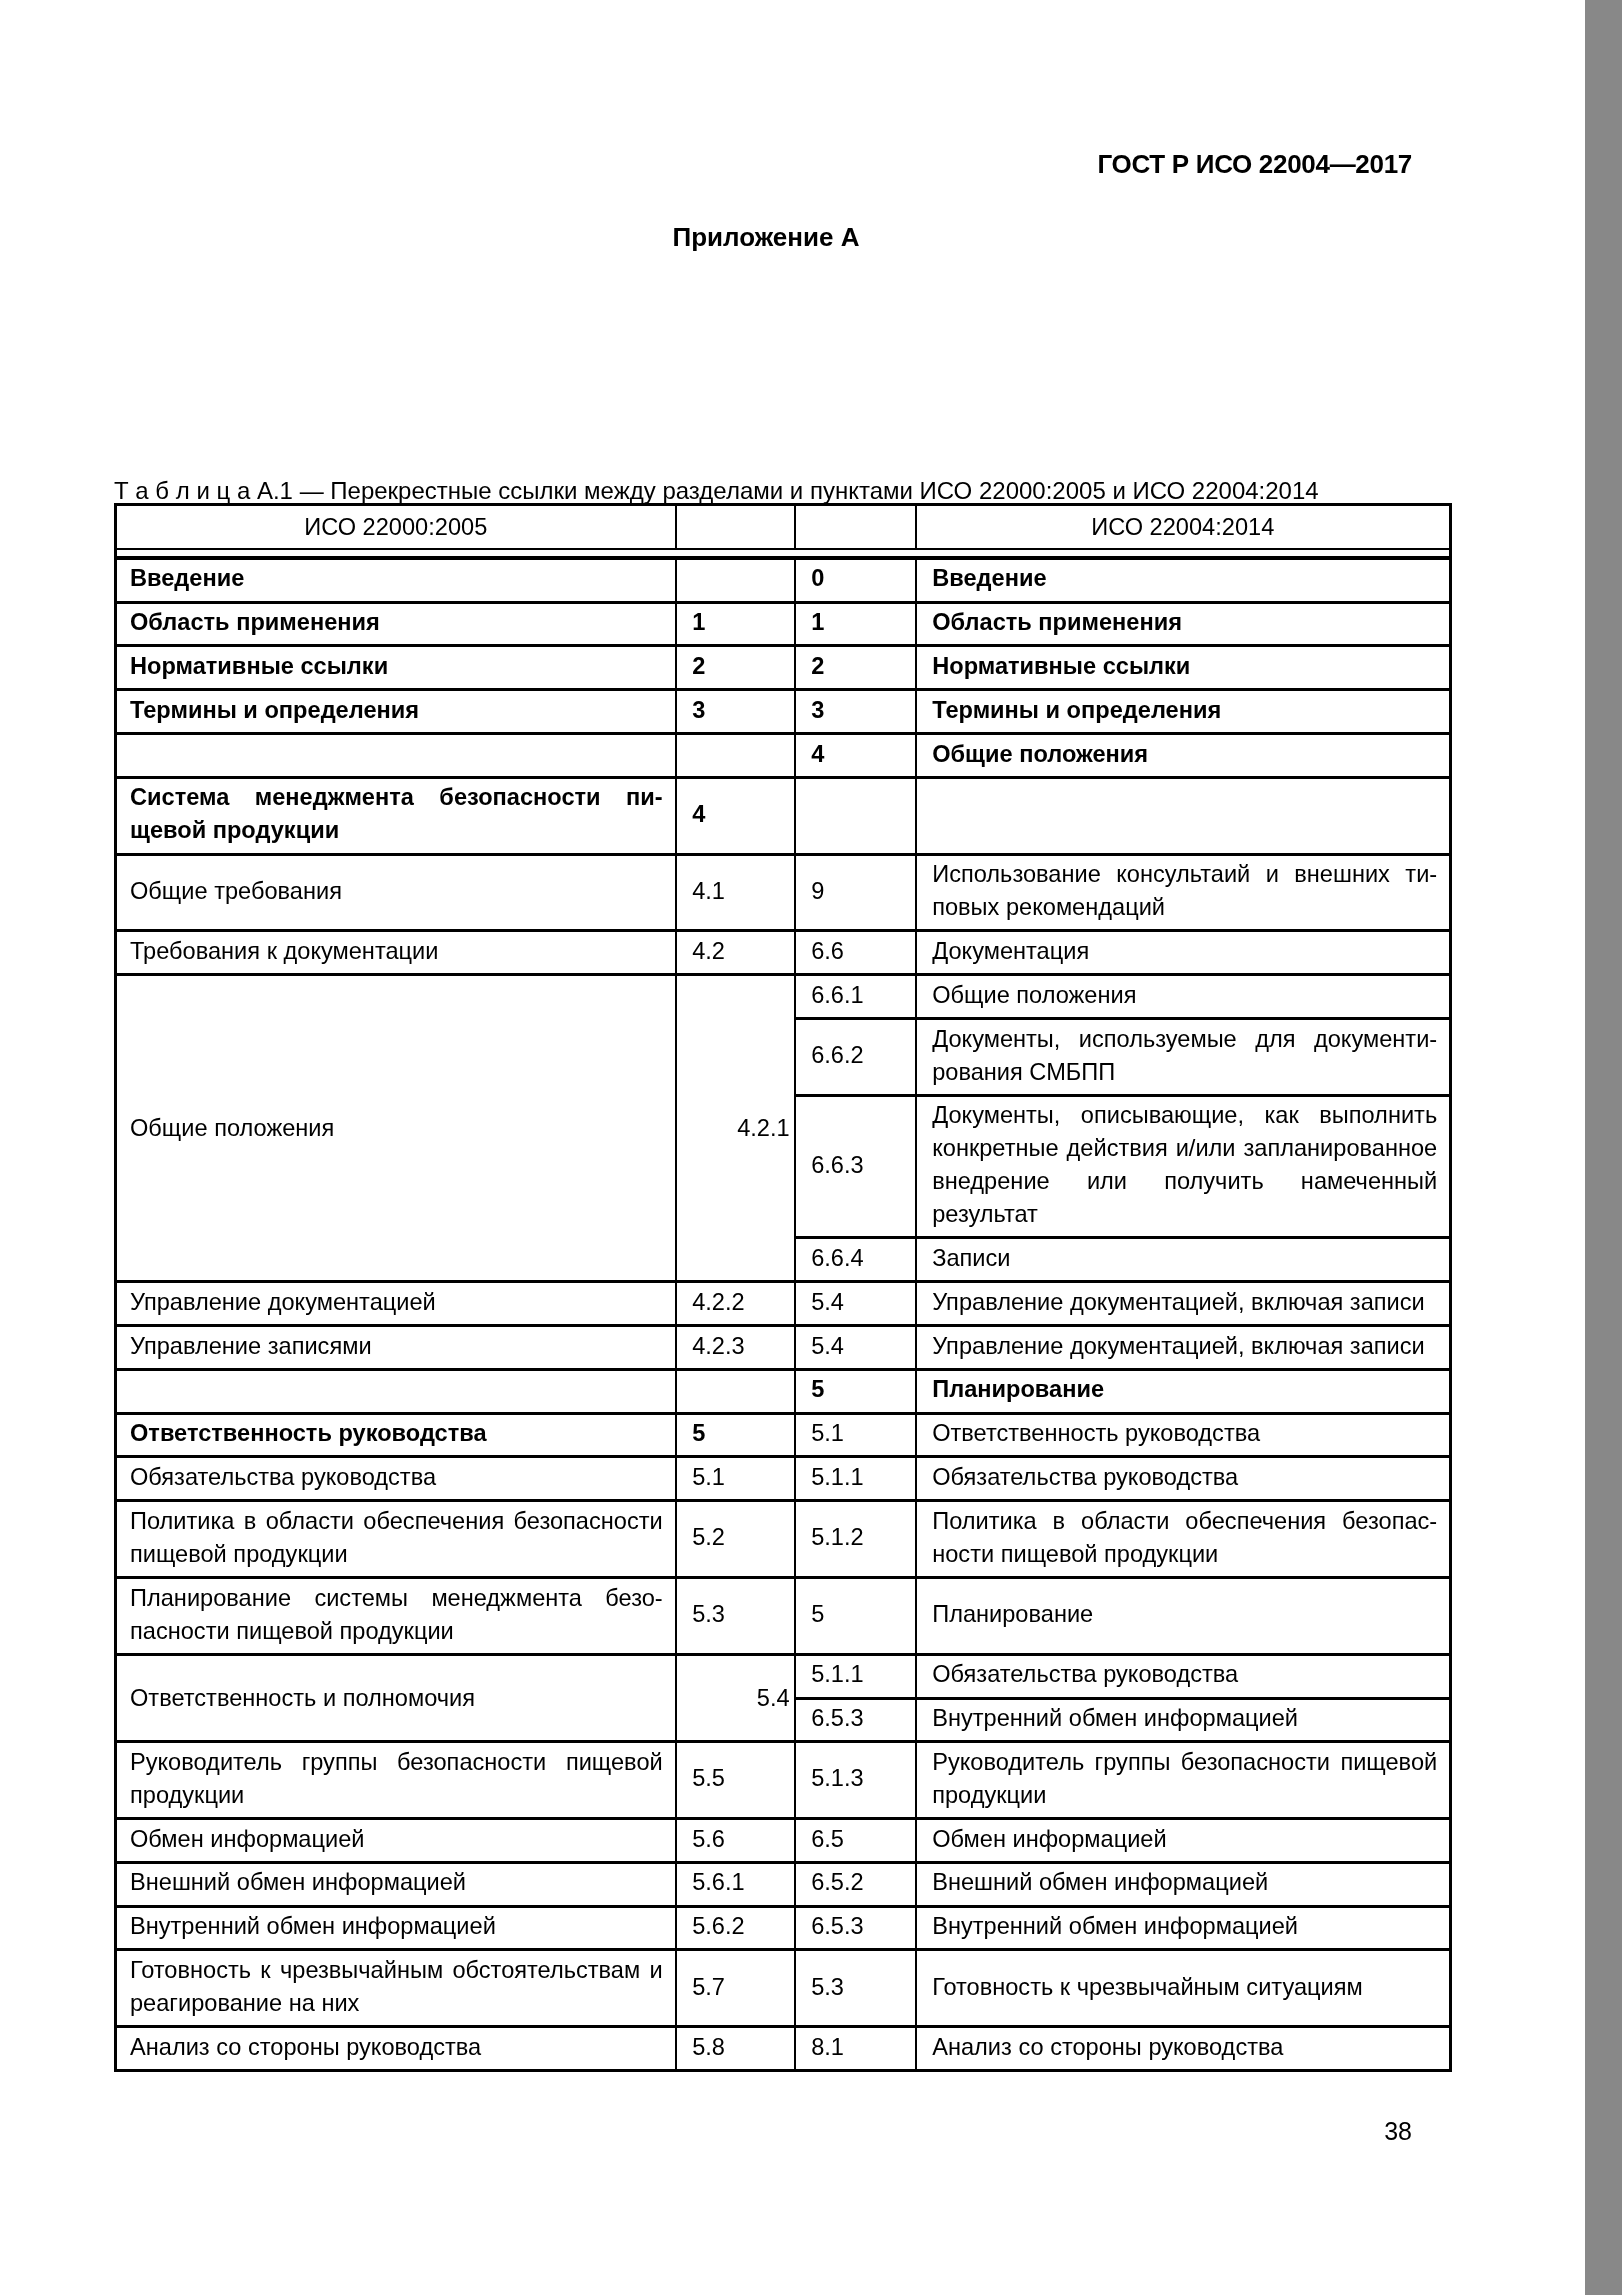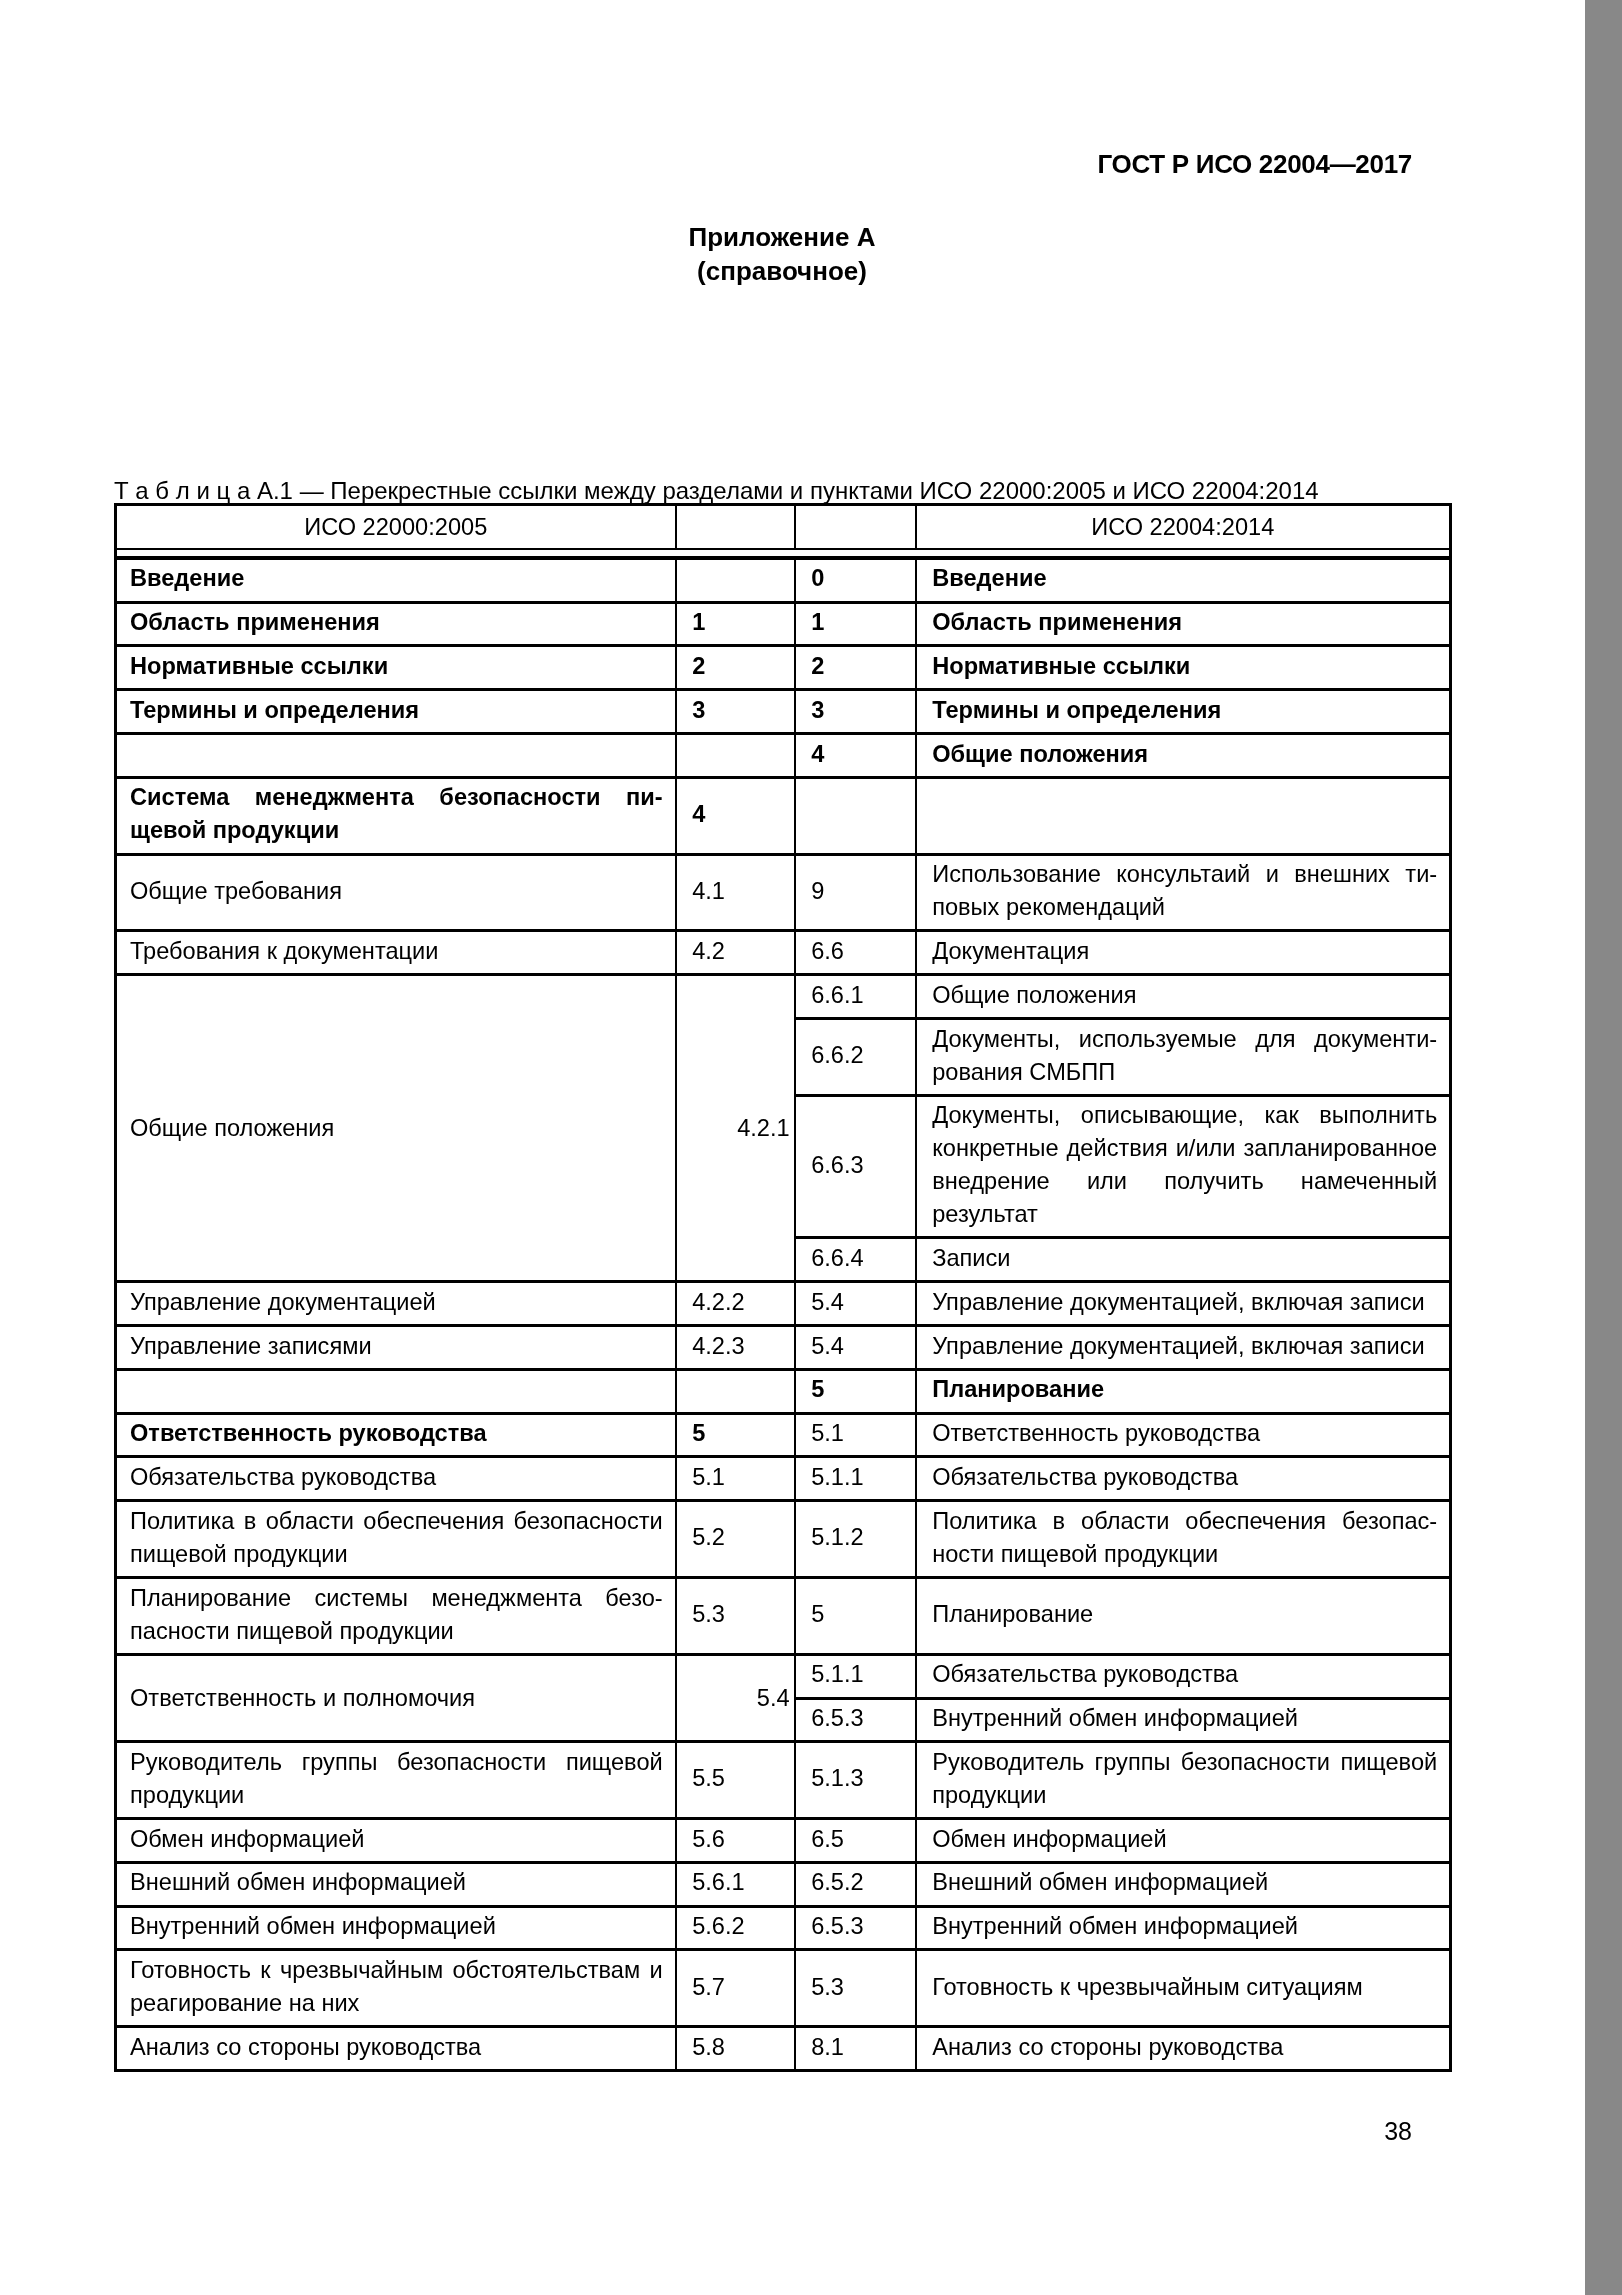--- a/index.html
+++ b/index.html
@@ -17,21 +17,21 @@
     top: 149px;
     right: 173px;
     font-size: 26px;
     font-weight: bold;
     letter-spacing: -0.3px;
     white-space: nowrap;
   }
   .annex {
     position: absolute;
     top: 220px;
-    left: 114px;
+    left: 98px;
     width: 1336px;
     text-align: center;
     font-size: 26px;
     font-weight: bold;
     line-height: 34px;
   }
   .doc-title {
     position: absolute;
     top: 364px;
     left: 114px;
@@ -107,21 +107,20 @@
 </style>
 </head>
 <body>
 
 <div class="page">
 
   <div class="runhead">ГОСТ Р ИСО 22004—2017</div>
 
   <div class="annex">
     <div>Приложение А</div>
-    <div>(справочное)</div>
   </div>
 
 
   <div class="tbl-caption">Т а б л и ц а  А.1 — Перекрестные ссылки между разделами и пунктами ИСО 22000:2005 и ИСО 22004:2014</div>
 
   <table class="xref">
     <colgroup>
       <col style="width:560px">
         <col style="width:119px">
         <col style="width:121px">

